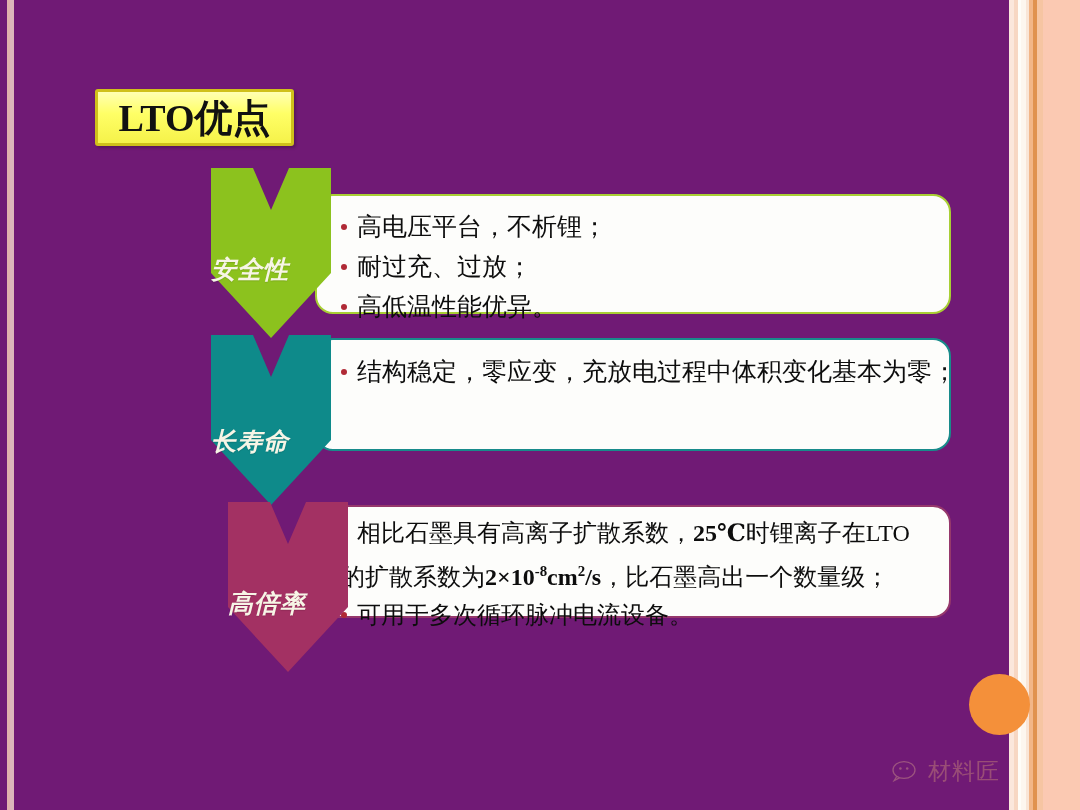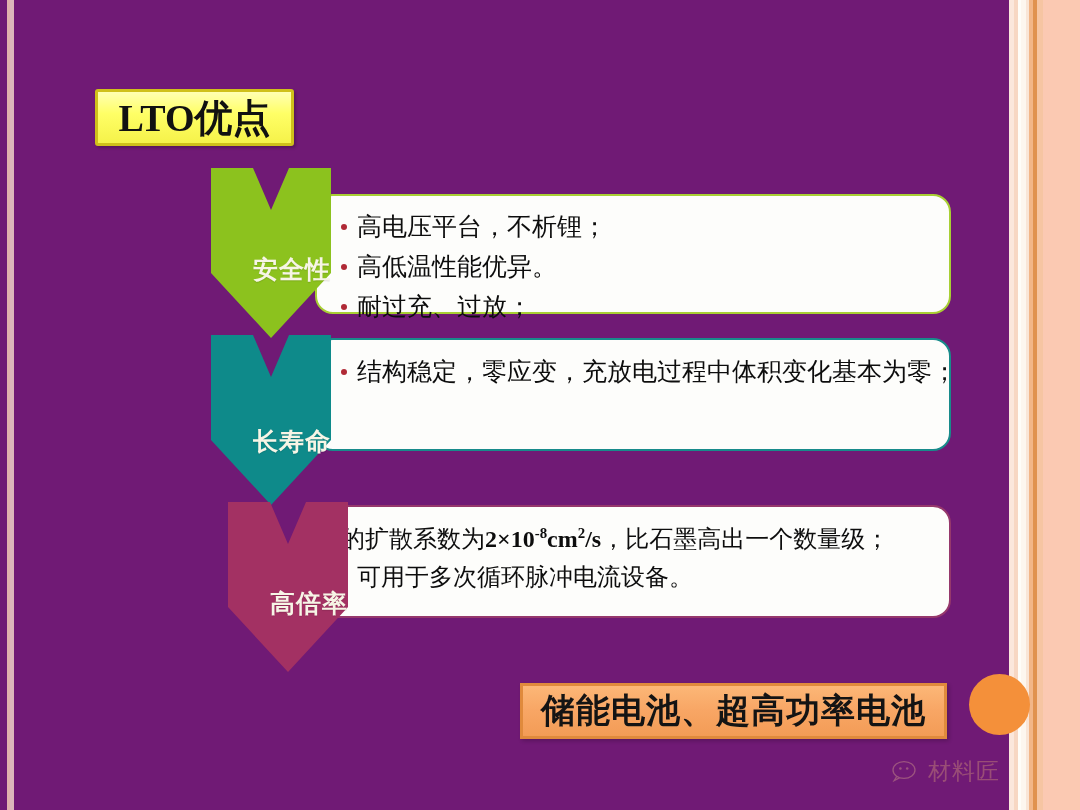--- a/index.html
+++ b/index.html
@@ -76,21 +76,22 @@
     width: 1000px;
     height: 0;
   }
 
   .chevron {
     position: absolute;
     left: 0;
     top: 0;
     display: flex;
     align-items: center;
-    justify-content: flex-end;
+    justify-content: flex-start;
+    font-style: italic;
   }
   .chevron svg {
     position: absolute;
     left: 0;
     top: 0;
   }
   .chevron .chev-label {
     position: relative;
     z-index: 2;
     font-family: "Liberation Sans", "DejaVu Sans", sans-serif;
@@ -220,22 +221,22 @@
   <div class="right-band rb9"></div>
 
   <div id="title-chip">
     <span class="title-text">LTO优点</span>
   </div>
 
   <div class="row" style="top:0">
     <div class="callout" style="left:315px; top:170px; width:636px; height:120px; border-color:#a8cf34;margin-top:24px;">
       <ul class="bullets fz1" style="margin:11px 0 0 18px;">
         <li>高电压平台，不析锂；</li>
+        <li>耐过充、过放；</li>
         <li>高低温性能优异。</li>
-        <li>耐过充、过放；</li>
       </ul>
     </div>
     <div class="chevron" style="left:211px; top:168px; width:120px; height:170px;">
       <svg width="120" height="170" viewBox="0 0 120 170">
         <polygon points="0,0 42,0 60,42 78,0 120,0 120,105 60,170 0,105" fill="#8cc21e"></polygon>
       </svg>
       <span class="chev-label" style="margin-top:32px;">安全性</span>
     </div>
   </div>
 
@@ -249,38 +250,38 @@
       <svg width="120" height="170" viewBox="0 0 120 170">
         <polygon points="0,0 42,0 60,42 78,0 120,0 120,105 60,170 0,105" fill="#0e8a8a"></polygon>
       </svg>
       <span class="chev-label" style="margin-top:42px;">长寿命</span>
     </div>
   </div>
 
   <div class="row" style="top:0">
     <div class="callout" style="left:315px; top:505px; width:636px; height:113px; border-color:#96386c;">
       <ul class="bullets fz3" style="margin:7px 0 0 18px;">
+        <li>
+          <span>相比石墨具有高离子扩散系数，</span><span class="bold">25℃</span><span>时锂离子在LTO</span>
+        </li>
         <li class="no-dot" style="margin-left:-18px;">
           <span>中的扩散系数为</span><span class="bold">2×10</span><sup>-8</sup><span class="bold">cm</span><sup>2</sup><span class="bold">/s</span><span>，比石墨高出一个数量级；</span>
         </li>
         <li>可用于多次循环脉冲电流设备。</li>
       </ul>
     </div>
     <div class="chevron" style="left:228px; top:502px; width:120px; height:170px;">
       <svg width="120" height="170" viewBox="0 0 120 170">
         <polygon points="0,0 42,0 60,42 78,0 120,0 120,105 60,170 0,105" fill="#a33163"></polygon>
       </svg>
       <span class="chev-label" style="margin-top:32px;">高倍率</span>
     </div>
   </div>
 
   <div id="accent-circle"></div>
-  <div id="bottom-banner">
-    <span class="banner-text">储能电池、超高功率电池</span>
-  </div>
 
   <div id="watermark">
     <span class="wm-logo">
       <svg width="30" height="24" viewBox="0 0 30 24">
         <ellipse cx="12" cy="10" rx="11" ry="8.4" fill="none" stroke="#dca98c" stroke-width="1.3"></ellipse>
         <path d="M5 16 L2.2 20.5 L7.4 17.8" fill="none" stroke="#dca98c" stroke-width="1.3"></path>
         <circle cx="8.4" cy="8.6" r="1.25" fill="#dca98c"></circle>
         <circle cx="15.2" cy="8.6" r="1.25" fill="#dca98c"></circle>
       </svg>
     </span>

